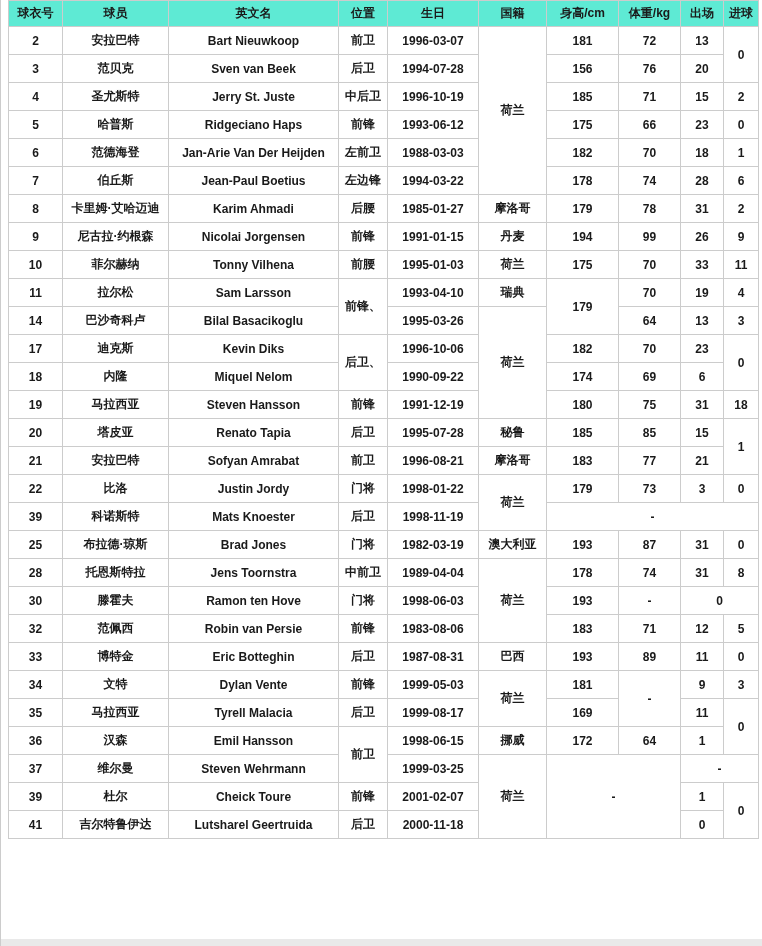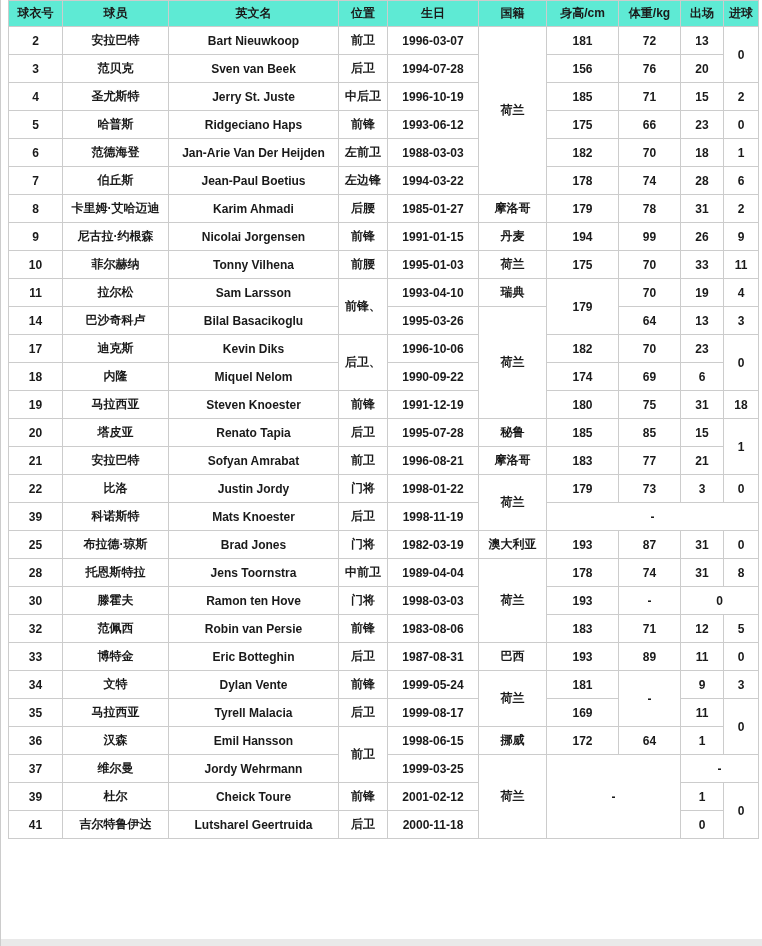--- a/index.html
+++ b/index.html
@@ -227,21 +227,21 @@
           <td>内隆</td>
           <td>Miquel Nelom</td>
           <td>1990-09-22</td>
           <td>174</td>
           <td>69</td>
           <td>6</td>
         </tr>
         <tr>
           <td>19</td>
           <td>马拉西亚</td>
-          <td>Steven Knoester</td>
+          <td>Steven Hansson</td>
           <td>前锋</td>
           <td>1991-12-19</td>
           <td>180</td>
           <td>75</td>
           <td>31</td>
           <td>18</td>
         </tr>
         <tr>
           <td>20</td>
           <td>塔皮亚</td>
@@ -307,21 +307,21 @@
           <td>178</td>
           <td>74</td>
           <td>31</td>
           <td>8</td>
         </tr>
         <tr>
           <td>30</td>
           <td>滕霍夫</td>
           <td>Ramon ten Hove</td>
           <td>门将</td>
-          <td>1998-03-03</td>
+          <td>1998-06-03</td>
           <td>193</td>
           <td>-</td>
           <td colspan="2">0</td>
         </tr>
         <tr>
           <td>32</td>
           <td>范佩西</td>
           <td>Robin van Persie</td>
           <td>前锋</td>
           <td>1983-08-06</td>
@@ -340,21 +340,21 @@
           <td>193</td>
           <td>89</td>
           <td>11</td>
           <td>0</td>
         </tr>
         <tr>
           <td>34</td>
           <td>文特</td>
           <td>Dylan Vente</td>
           <td>前锋</td>
-          <td>1999-05-24</td>
+          <td>1999-05-03</td>
           <td rowspan="2">荷兰</td>
           <td>181</td>
           <td rowspan="2">-</td>
           <td>9</td>
           <td>3</td>
         </tr>
         <tr>
           <td>35</td>
           <td>马拉西亚</td>
           <td>Tyrell Malacia</td>
@@ -371,32 +371,32 @@
           <td rowspan="2">前卫</td>
           <td>1998-06-15</td>
           <td>挪威</td>
           <td>172</td>
           <td>64</td>
           <td>1</td>
         </tr>
         <tr>
           <td>37</td>
           <td>维尔曼</td>
-          <td>Jordy Wehrmann</td>
+          <td>Steven Wehrmann</td>
           <td>1999-03-25</td>
           <td rowspan="3">荷兰</td>
           <td rowspan="3" colspan="2">-</td>
           <td colspan="2">-</td>
         </tr>
         <tr>
           <td>39</td>
           <td>杜尔</td>
           <td>Cheick Toure</td>
           <td>前锋</td>
-          <td>2001-02-12</td>
+          <td>2001-02-07</td>
           <td>1</td>
           <td rowspan="2">0</td>
         </tr>
         <tr>
           <td>41</td>
           <td>吉尔特鲁伊达</td>
           <td>Lutsharel Geertruida</td>
           <td>后卫</td>
           <td>2000-11-18</td>
           <td>0</td>

